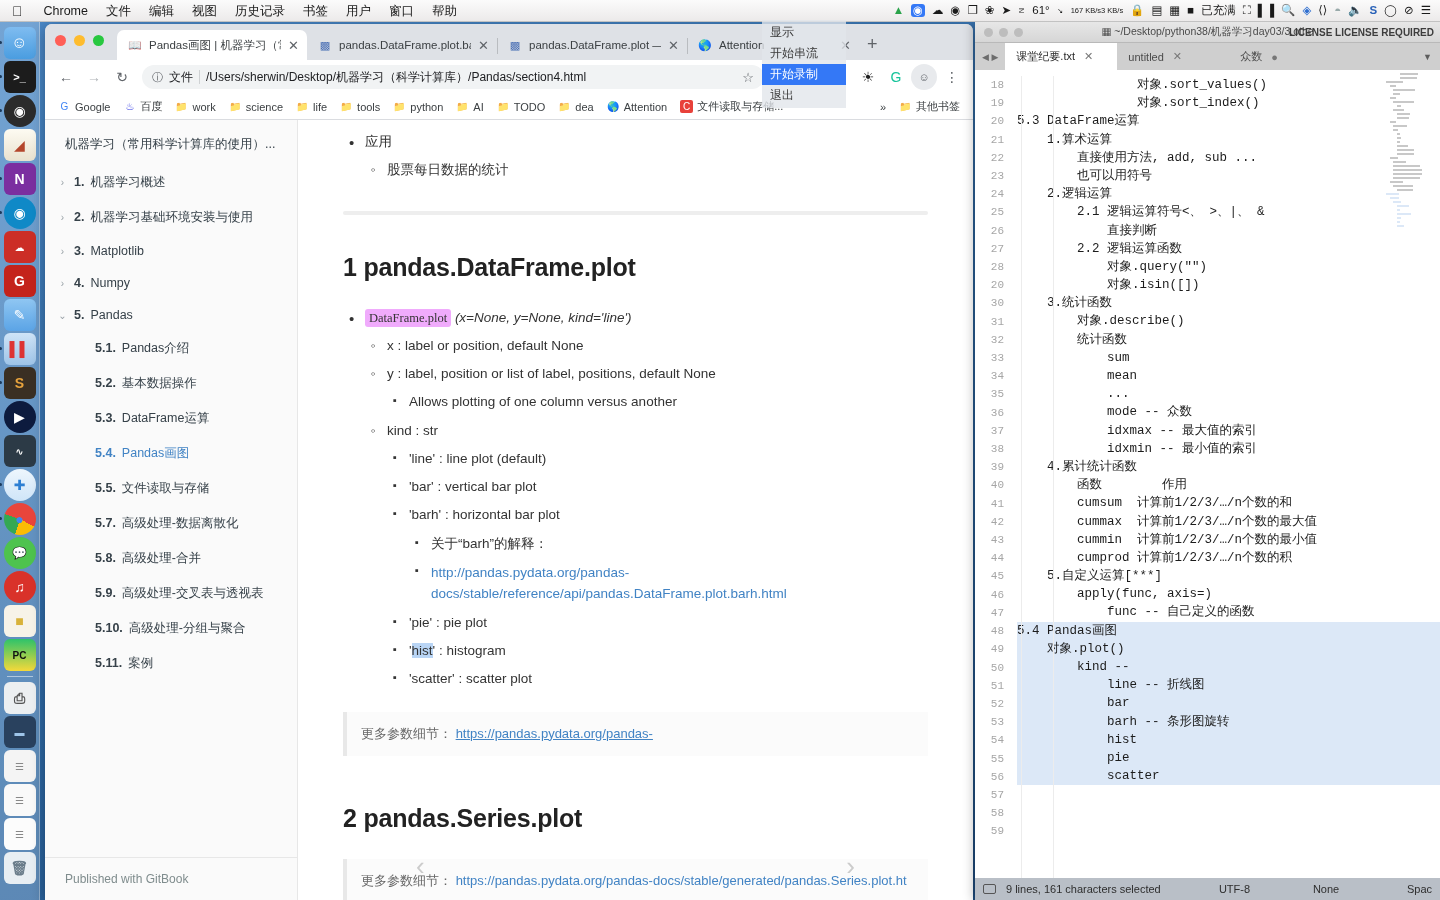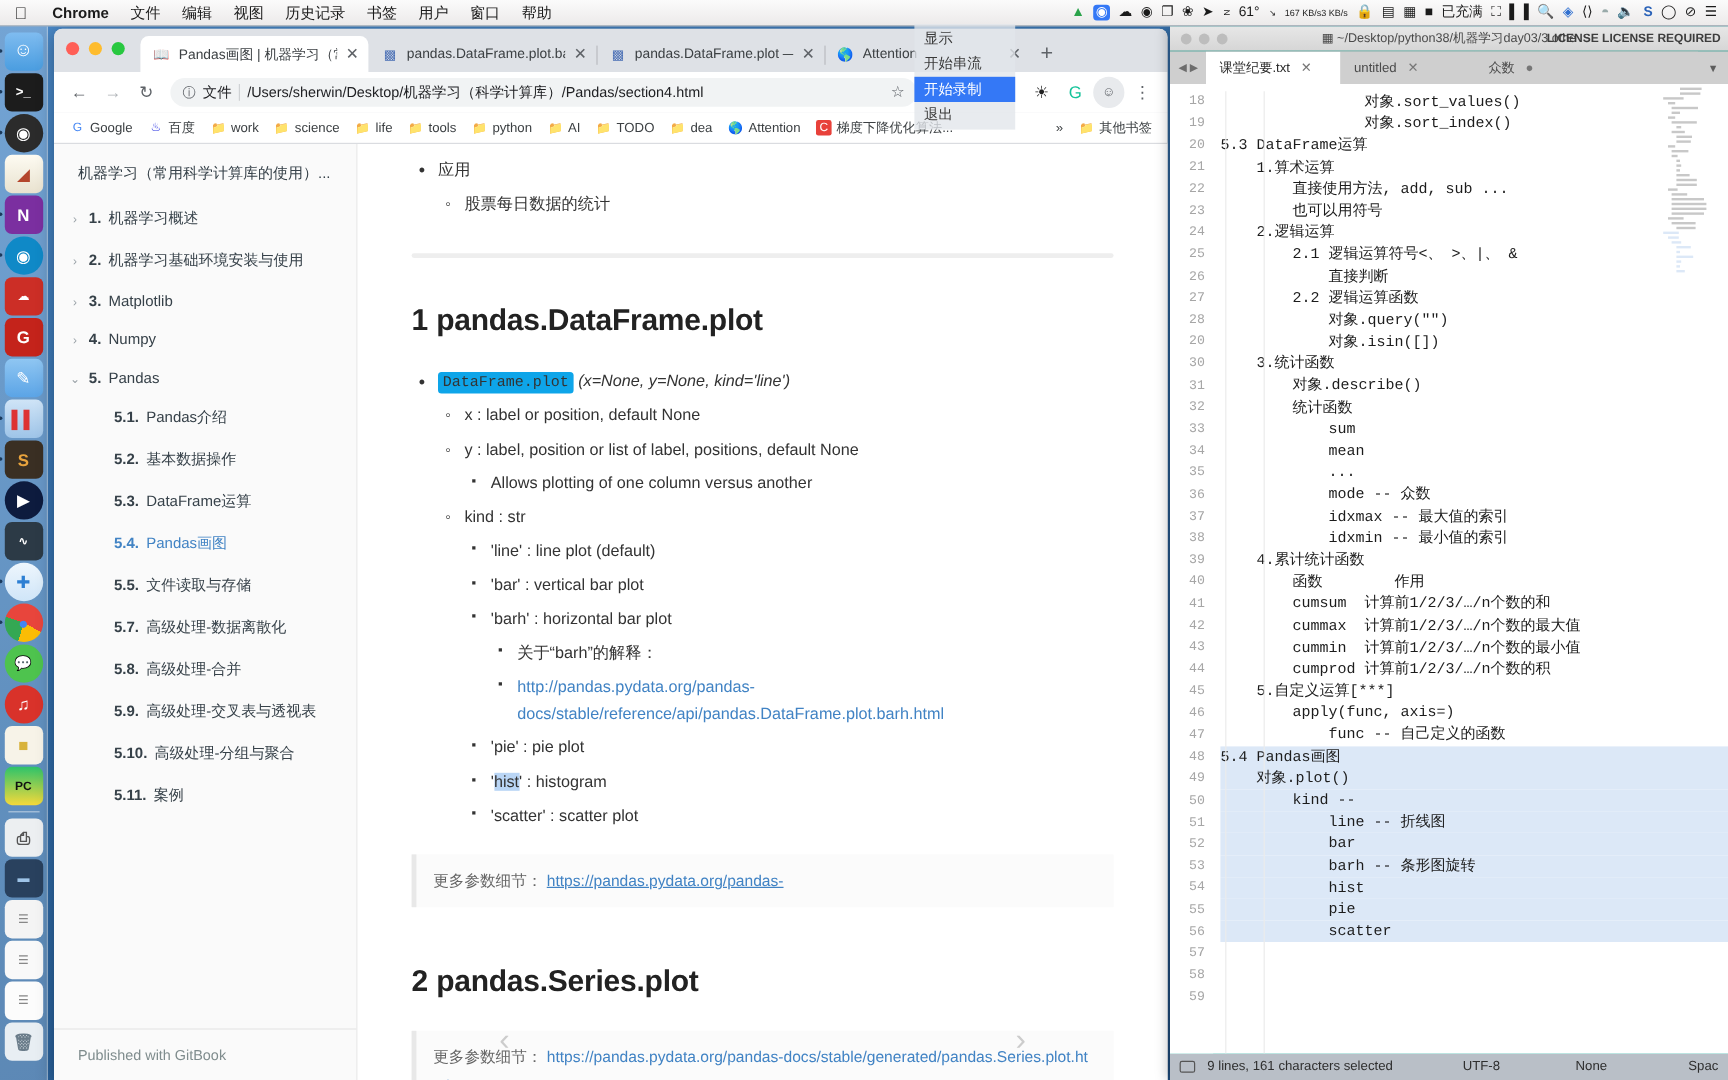--- a/index.html
+++ b/index.html
@@ -21,21 +21,21 @@
   .menubar {
     position: absolute; top: 0; left: 0; width: 1440px; height: 22px;
     background: linear-gradient(#fbfbfb, #eceaea);
     border-bottom: 1px solid #c2c2c2;
     display: flex; align-items: center;
     font-size: 12.5px; color: #1a1a1a;
     z-index: 60;
   }
   .menubar .apple { margin: 0 12px 0 12px; font-size: 14px; line-height: 1; }
   .menubar .mi { padding: 0 9px; white-space: nowrap; line-height: 22px; }
-  .menubar .mi.bold { font-weight: bold; }
+  .menubar .mi.bold { font-weight: normal; }
   .menubar .spacer { flex: 1; }
   .menubar .status {
     display: flex; align-items: center; gap: 7px;
     padding-right: 9px; font-size: 11.5px;
   }
   .menubar .status .si { line-height: 1; display: inline-flex; align-items: center; }
   .menubar .status .si.hl { background: #3478f6; color:#fff; border-radius: 3px; padding: 1px 2px; }
   .netspd { font-size: 7.5px; line-height: 8.5px; text-align: right; }
   .tinyv { font-size: 7px; line-height: 7px; writing-mode: vertical-rl; }
 
@@ -114,22 +114,22 @@
   .content { flex: 1; position: relative; overflow: hidden; background: #fff; padding: 0 45px; }
   .content-inner { max-width: 660px; margin: 0 auto; padding-top: 4px; }
   ul.lvl { list-style: none; }
   ul.lvl > li { position: relative; padding-left: 22px; margin: 8px 0; font-size: 13.5px; color: #333; line-height: 1.5; }
   ul.lvl > li::before { position: absolute; left: 6px; top: 0; color: #333; }
   ul.d1 > li::before { content: "•"; font-size: 15px; }
   ul.d2 > li::before { content: "◦"; font-size: 13px; }
   ul.d3 > li::before { content: "▪"; font-size: 11px; }
   .hr { height: 4px; background: #eee; margin: 30px 0 38px; border-radius: 2px; }
   h1.sec { font-size: 25px; font-weight: bold; color: #222; margin: 22px 0 26px; letter-spacing: -0.2px; }
-  code.inline { font-family: Liberation Mono, monospace; font-size: 12.5px;
-    background: #0ea5e9; padding: 2px 4px; border-radius: 3px; color: #333; }
+  code.inline { font-family: Liberation Serif, serif; font-size: 12.5px;
+    background: #f0abfc; padding: 2px 4px; border-radius: 3px; color: #333; }
   .ital { font-style: italic; }
   a.lnk { color: #4183c4; text-decoration: none; word-break: break-all; }
   .hlsel { background: #b9d5f5; }
   .note { border-left: 4px solid #e8e8e8; background: #fbfbfb; padding: 10px 14px; margin: 22px 0 10px;
     font-size: 13px; color: #555; line-height: 1.85; }
   .note a { color: #4183c4; text-decoration: underline; word-break: break-all; }
   .note .lbl { color: #666; }
   .pager { position: absolute; bottom: 18px; left: 0; right: 0; display: flex;
     justify-content: space-between; padding: 0 118px; font-size: 26px; color: #ccc; }
 
@@ -362,21 +362,21 @@
       <span class="bm">
           <span class="bi" style="color:#8a8f94;">📁</span>
           <span>dea</span>
         </span>
       <span class="bm">
           <span class="bi" style="color:#45708f;">🌎</span>
           <span>Attention</span>
         </span>
       <span class="bm">
           <span class="bi" style="background:#e8413a;color:#fff;border-radius:2px;">C</span>
-          <span>梯度下降优化算法...</span>
+          <span>文件读取与存储...</span>
         </span>
       <span class="bm-spacer"></span>
       <span class="bm">»</span>
       <span class="bm">
           <span class="bi" style="color:#8a8f94;">📁</span>
           <span>其他书签</span>
         </span>
     </div>
 
     <div class="page">

